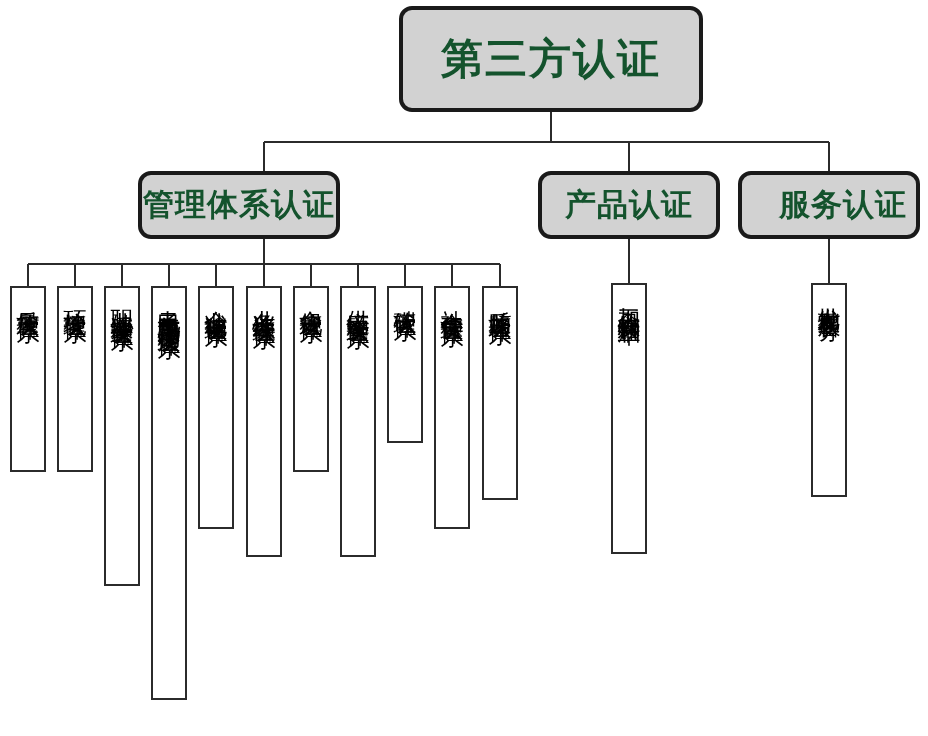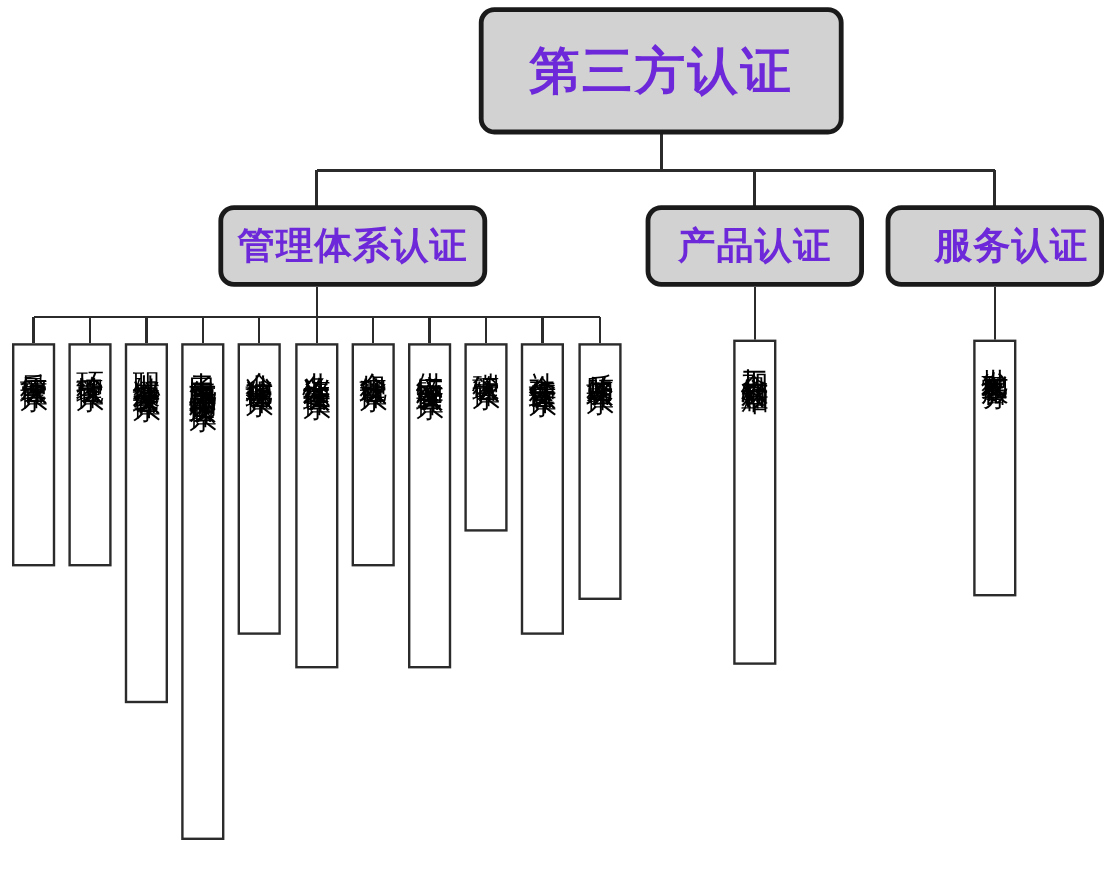--- a/index.html
+++ b/index.html
@@ -37,21 +37,21 @@
     position: absolute;
     background: #d2d2d2;
     border: 4px solid #1a1a1a;
     border-radius: 13px;
     display: flex;
     align-items: center;
     justify-content: center;
     text-align: center;
     font-weight: bold;
     letter-spacing: 1px;
-    color: #6d28d9;
+    color: #14532d;
     z-index: 3;
   }
   .node.root {
     font-size: 42px;
     letter-spacing: 2px;
   }
   .node.level2 {
     font-size: 31px;
   }
 
@@ -116,21 +116,21 @@
       <line x1="629" y1="239" x2="629" y2="283"></line>
 
       <line x1="829" y1="239" x2="829" y2="283"></line>
     </g>
   </svg>
 
   <div class="node root" style="left:399px; top:6px; width:304px; height:106px;">
     <span>第三方认证</span>
   </div>
 
-  <div class="node level2" style="left:138px; top:171px; width:224px; height:68px;margin-left:44px;">
+  <div class="node level2" style="left:138px; top:171px; width:202px; height:68px;">
     <span>管理体系认证</span>
   </div>
 
   <div class="node level2" style="left:538px; top:171px; width:182px; height:68px;text-align:right;">
     <span>产品认证</span>
   </div>
 
   <div class="node level2" style="left:738px; top:171px; width:182px; height:68px;padding-left:28px;">
     <span>服务认证</span>
   </div>

